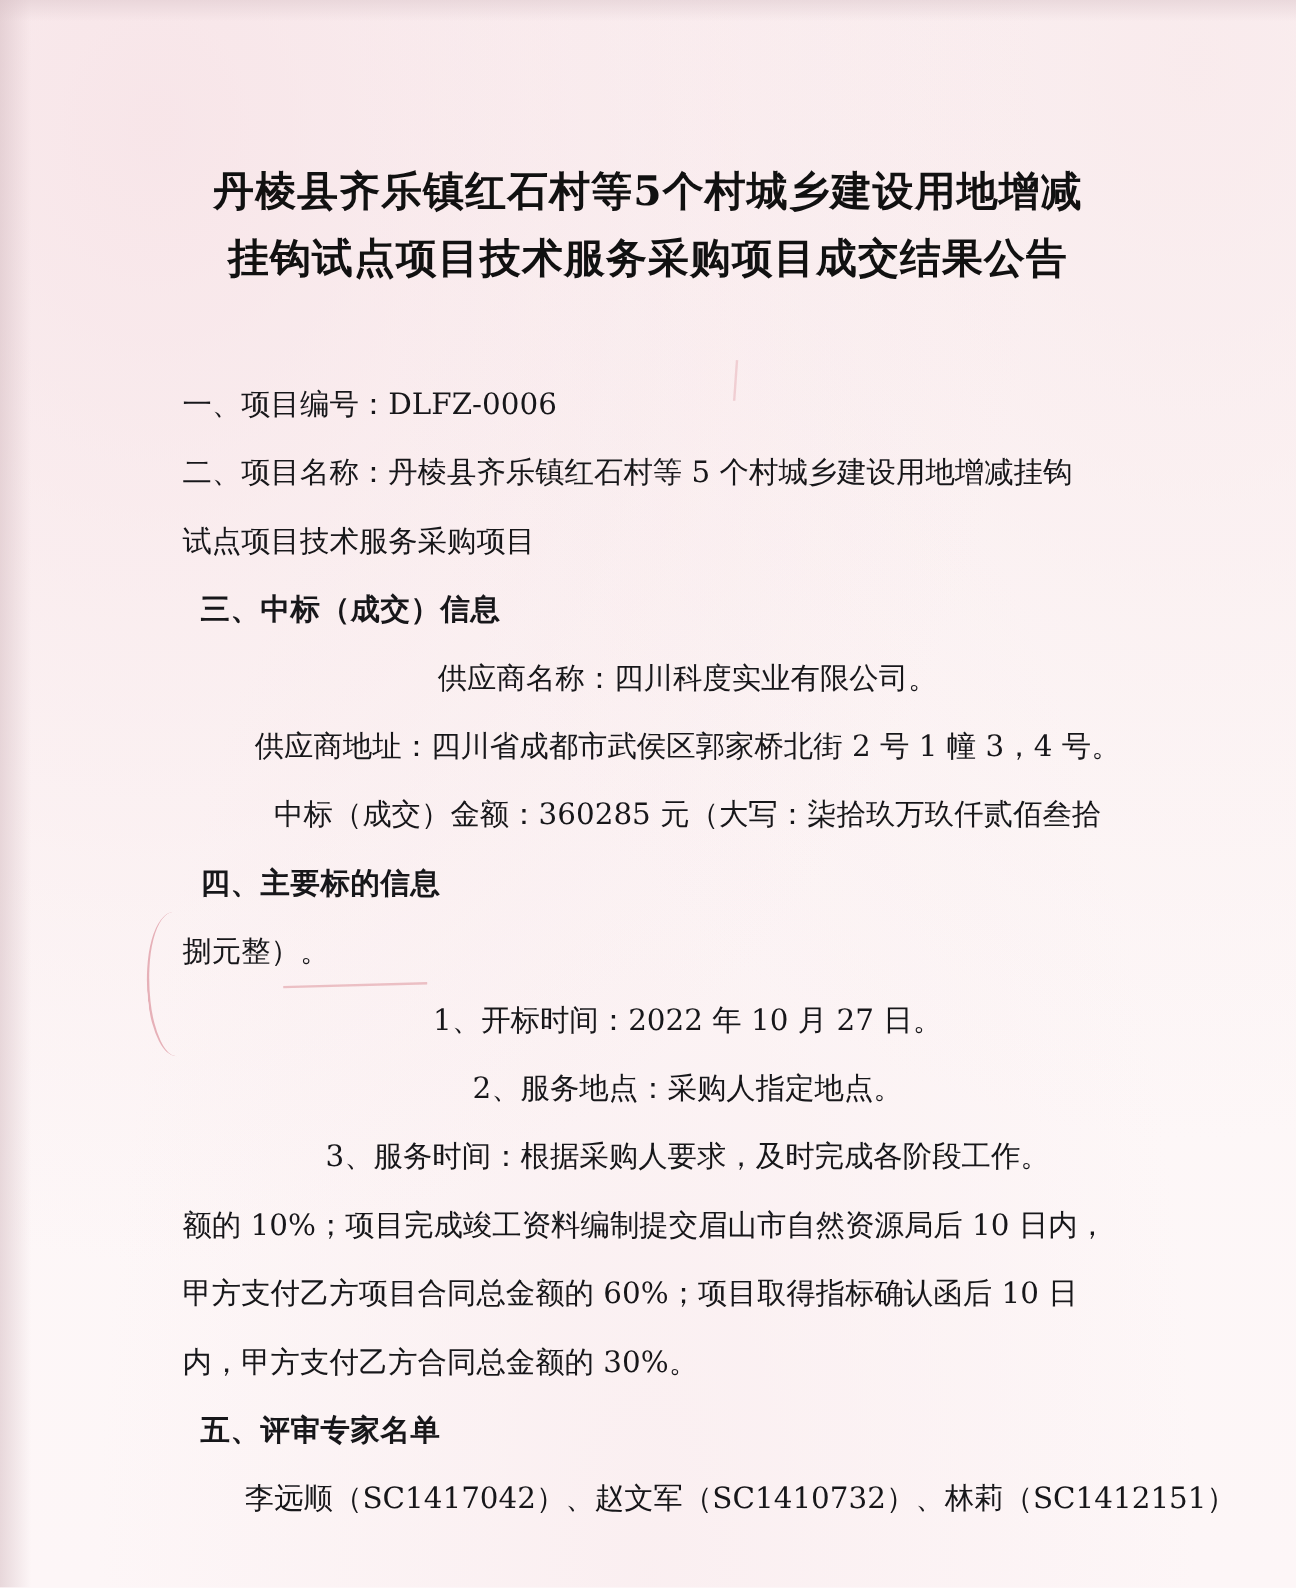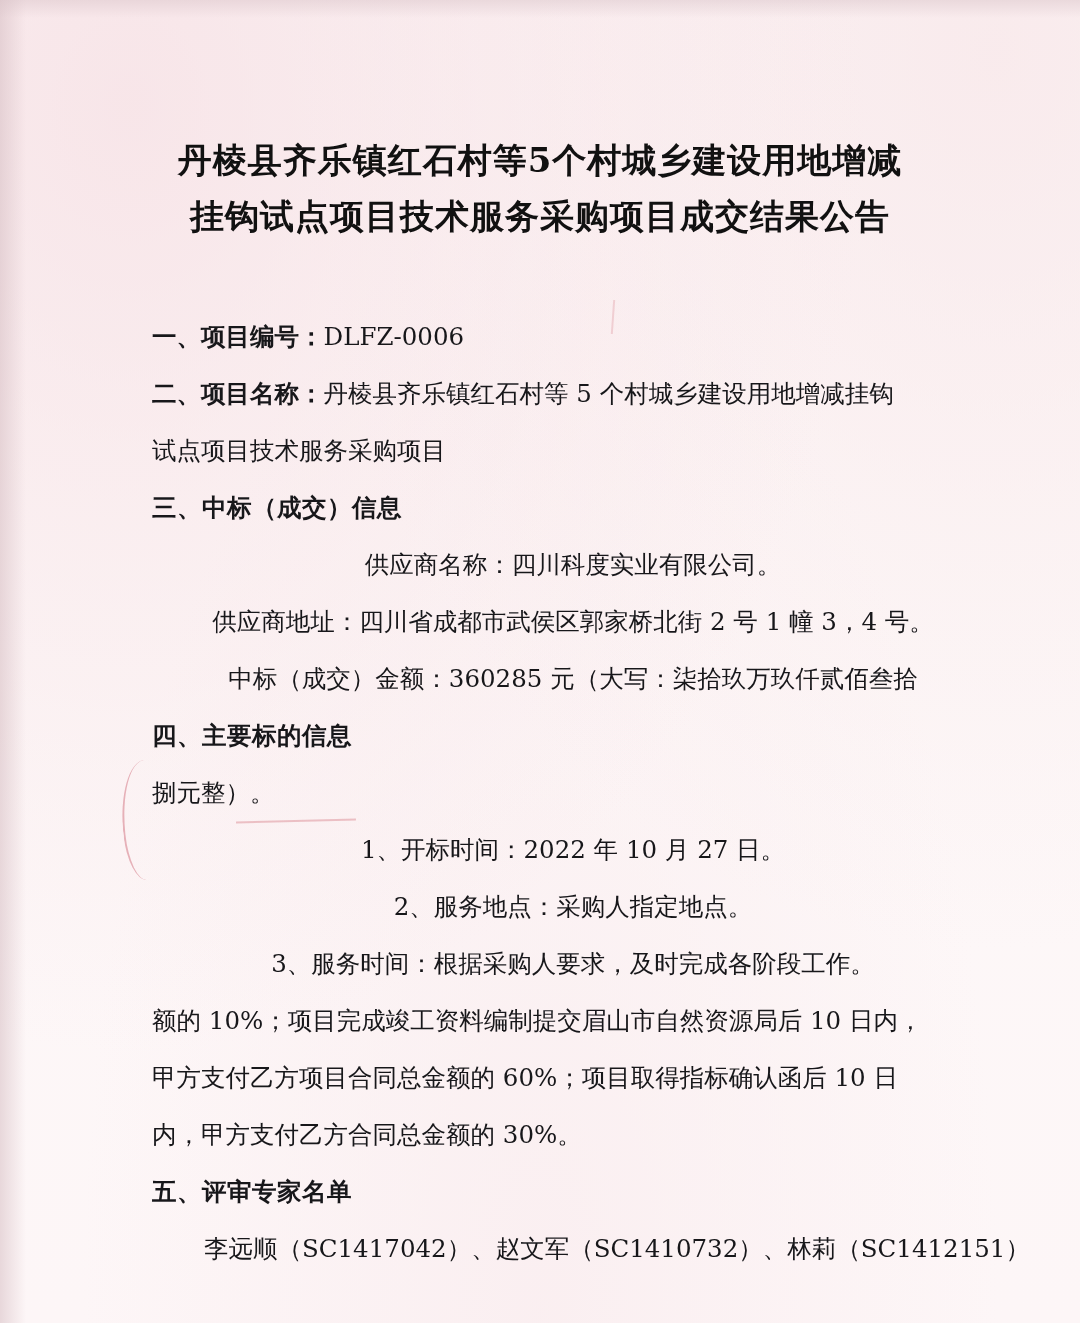--- a/index.html
+++ b/index.html
@@ -60,25 +60,26 @@
     top: 308px;
     width: 790px;
     font-size: 24.5px;
     line-height: 57px;
     color: #17171a;
   }
   .line {
     white-space: nowrap;
   }
   .bold {
-    font-weight: bold;
+    font-weight: normal;
   }
   .heading-line {
     font-weight: bold;
     letter-spacing: 0.5px;
+    margin-left: 15px;
   }
   .indent-1 {
     padding-left: 52px;
     text-align: center;
   }
   .num {
     font-family: "DejaVu Serif", "Liberation Serif", serif;
   }
   
   .pen-mark-a {

